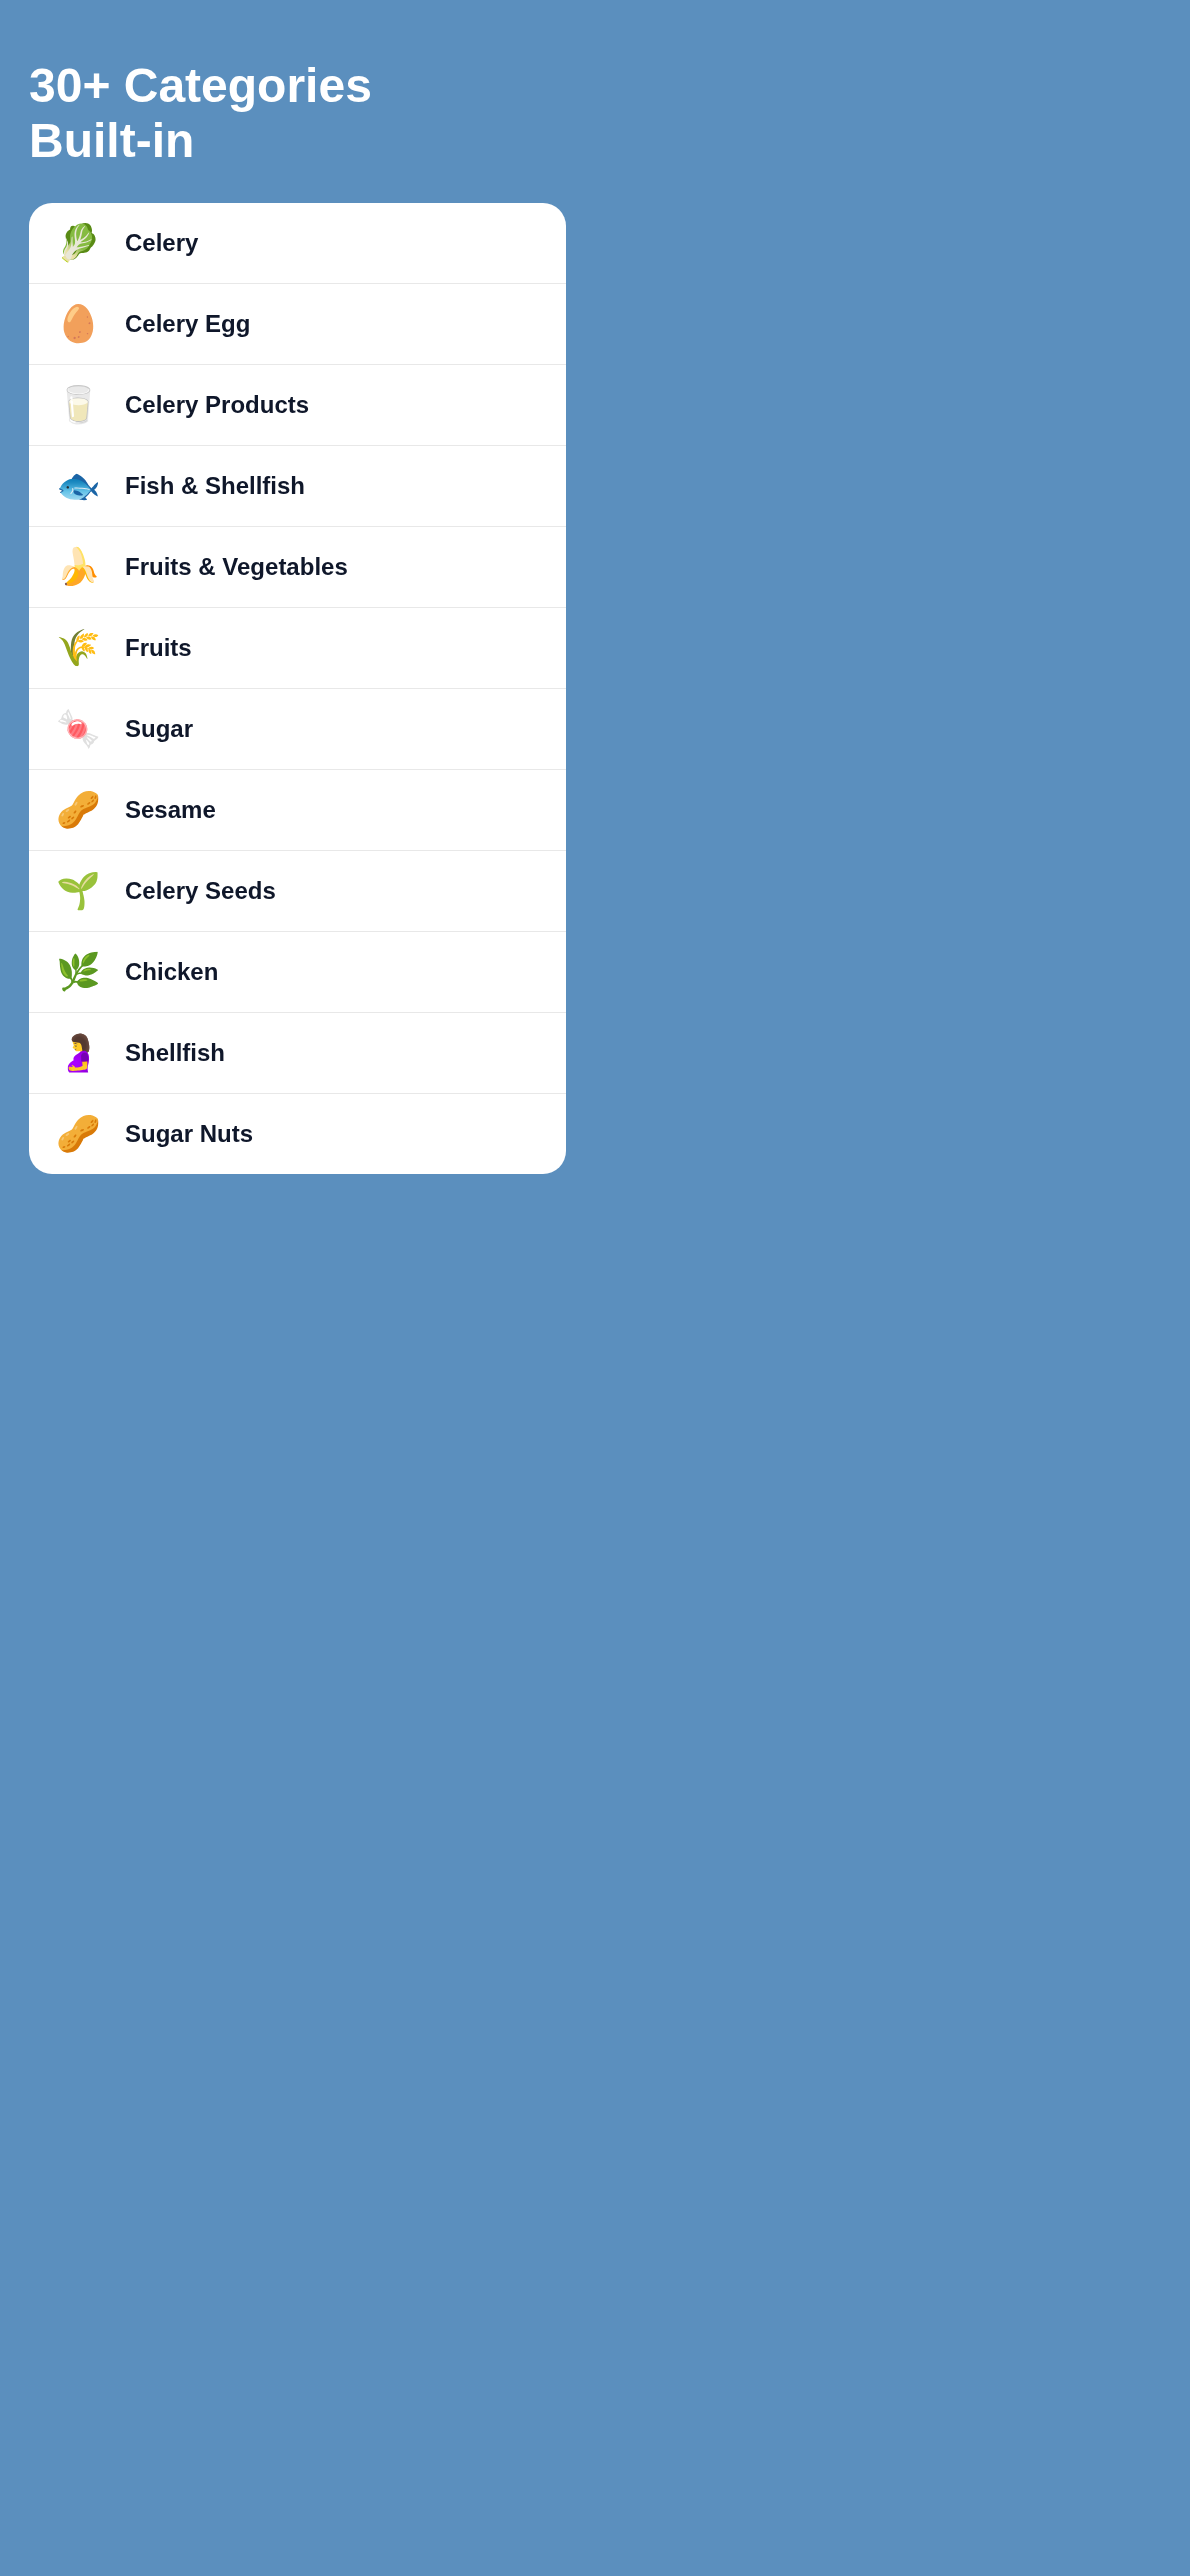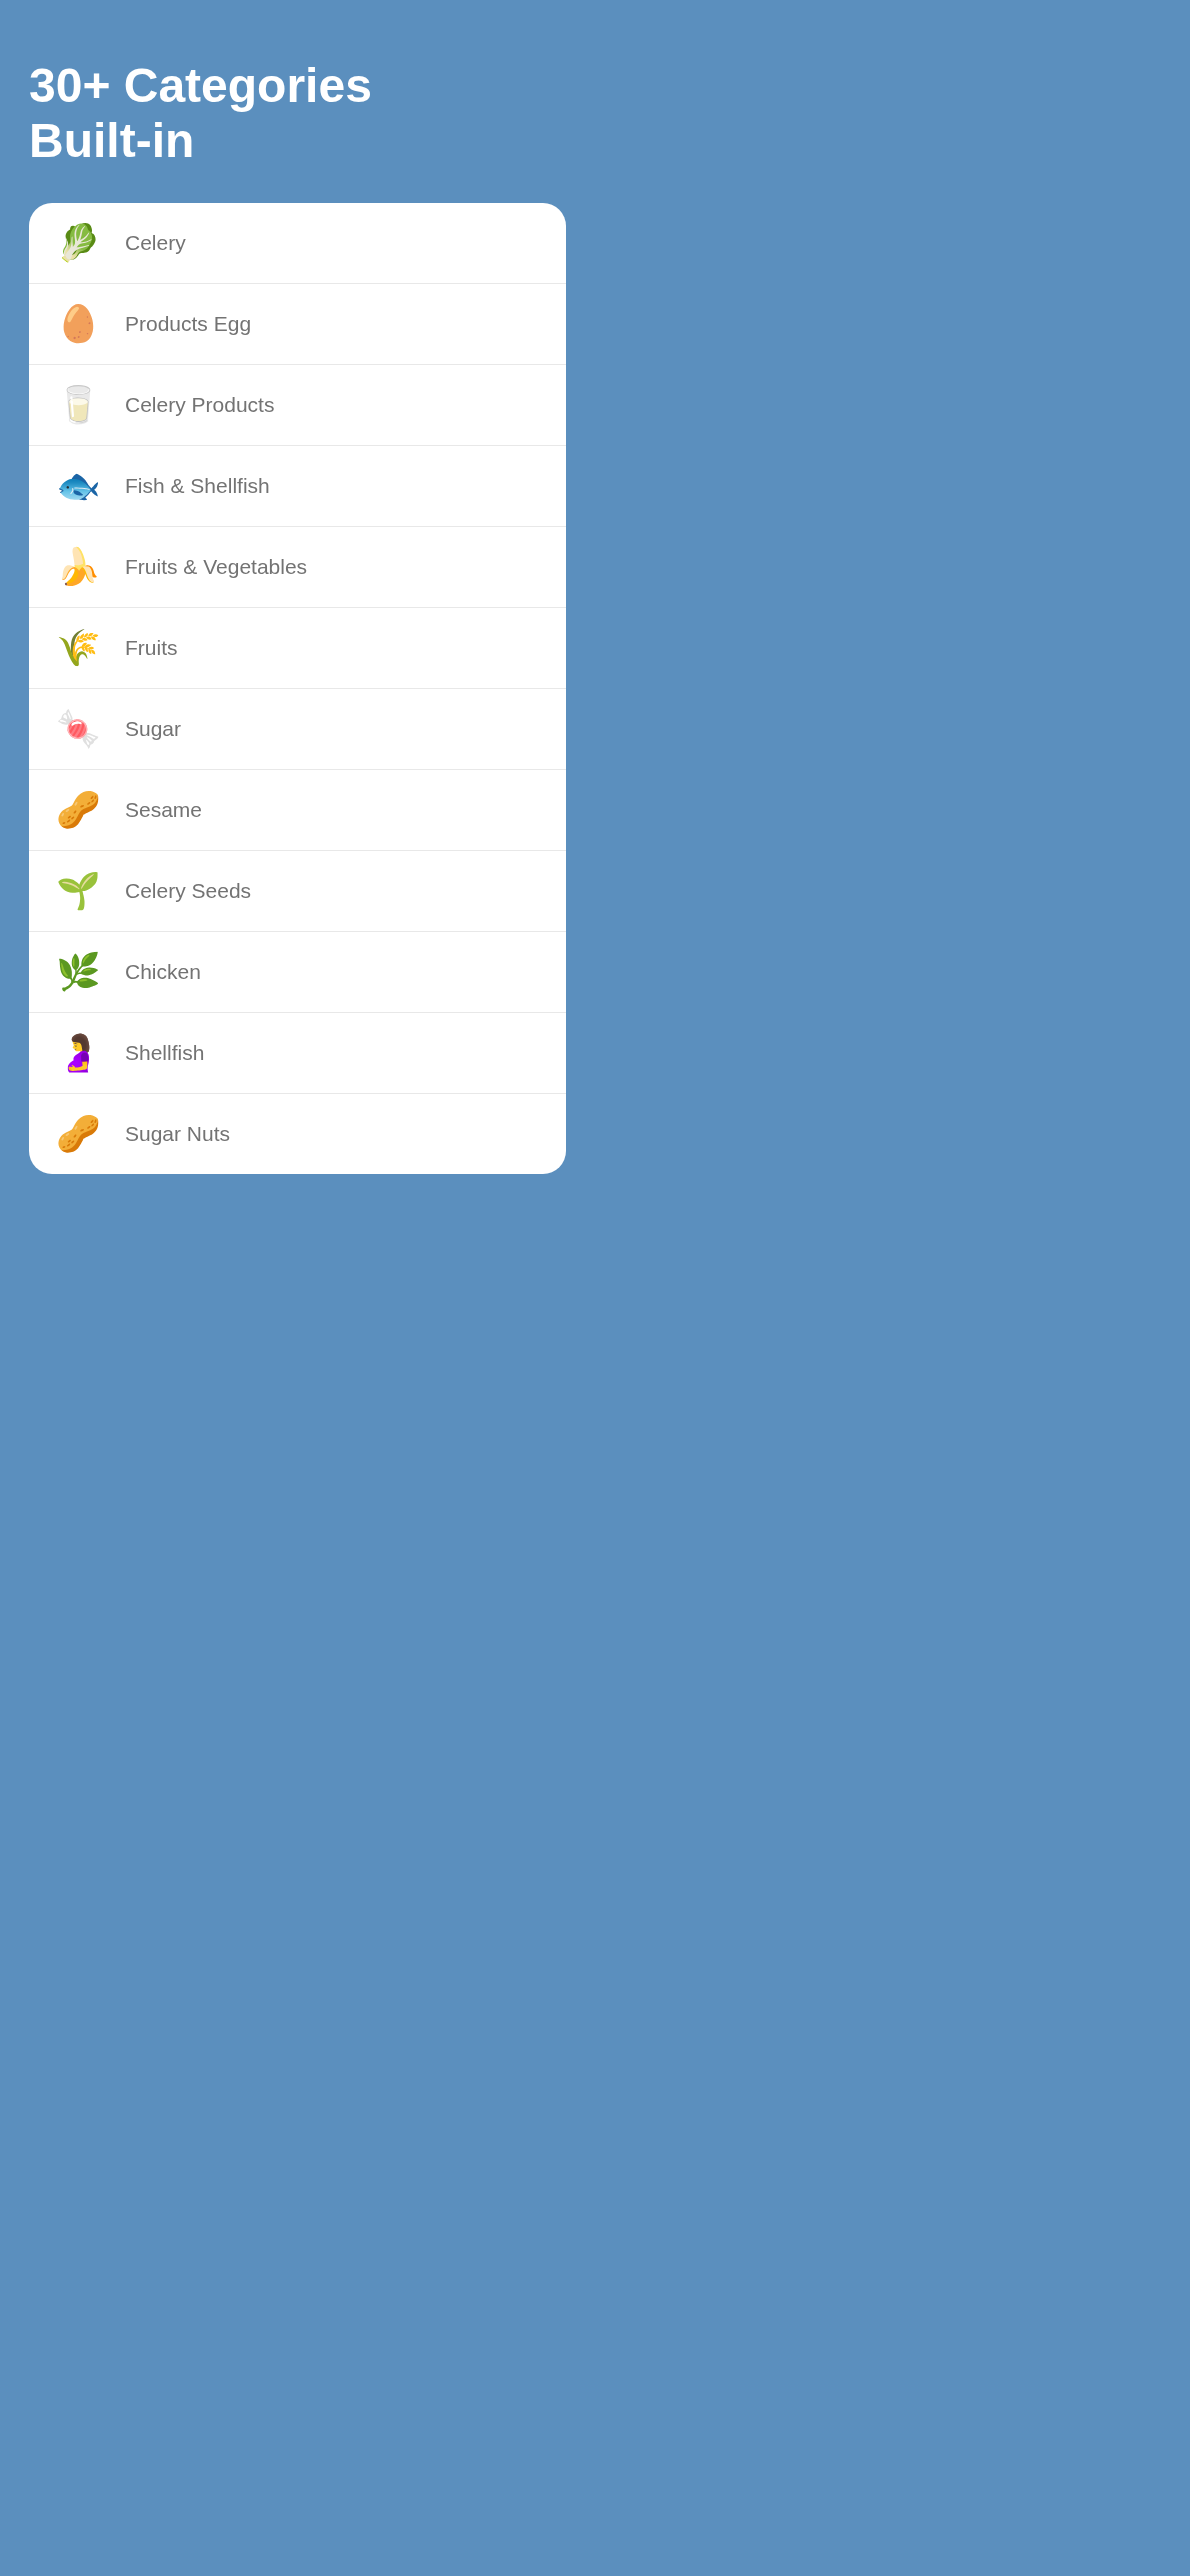--- a/index.html
+++ b/index.html
@@ -49,38 +49,38 @@
 
     .list-item-emoji {
       font-size: 36px;
       width: 54px;
       text-align: center;
       margin-right: 19px;
       flex-shrink: 0;
     }
 
     .list-item-label {
-      font-size: 21px;
-      font-weight: 400;
-      color: #737373;
+      font-size: 24px;
+      font-weight: 700;
+      color: #0f172a;
     }
   </style>
 </head>
 <body>
 
 <h1 class="page-title">30+ Categories<br>Built-in</h1>
 
 <div class="card">
 <div class="list-item">
       <span class="list-item-emoji">🥬</span>
       <span class="list-item-label">Celery</span>
     </div>
     <div class="list-item">
       <span class="list-item-emoji">🥚</span>
-      <span class="list-item-label">Products Egg</span>
+      <span class="list-item-label">Celery Egg</span>
     </div>
     <div class="list-item">
       <span class="list-item-emoji">🥛</span>
       <span class="list-item-label">Celery Products</span>
     </div>
     <div class="list-item">
       <span class="list-item-emoji">🐟</span>
       <span class="list-item-label">Fish &amp; Shellfish</span>
     </div>
     <div class="list-item">

